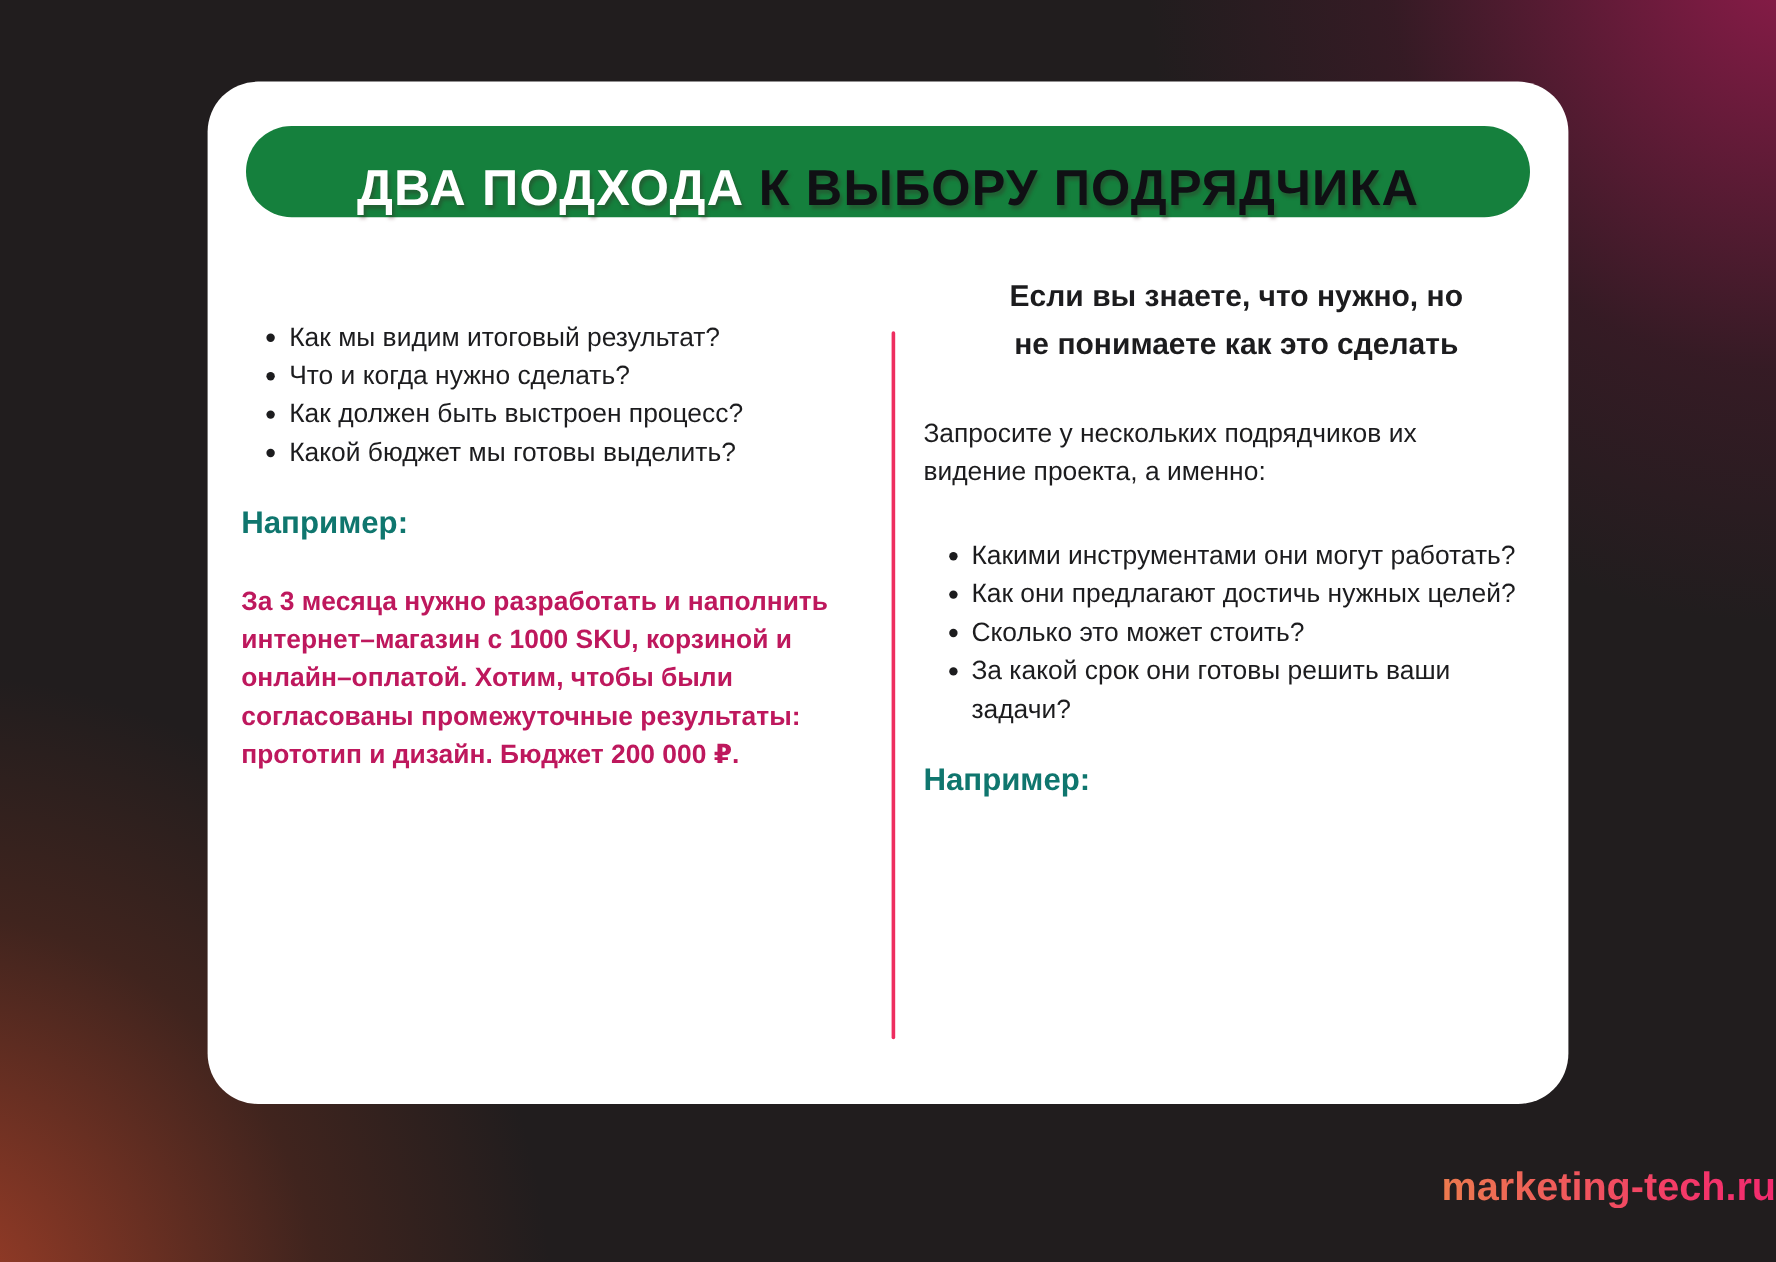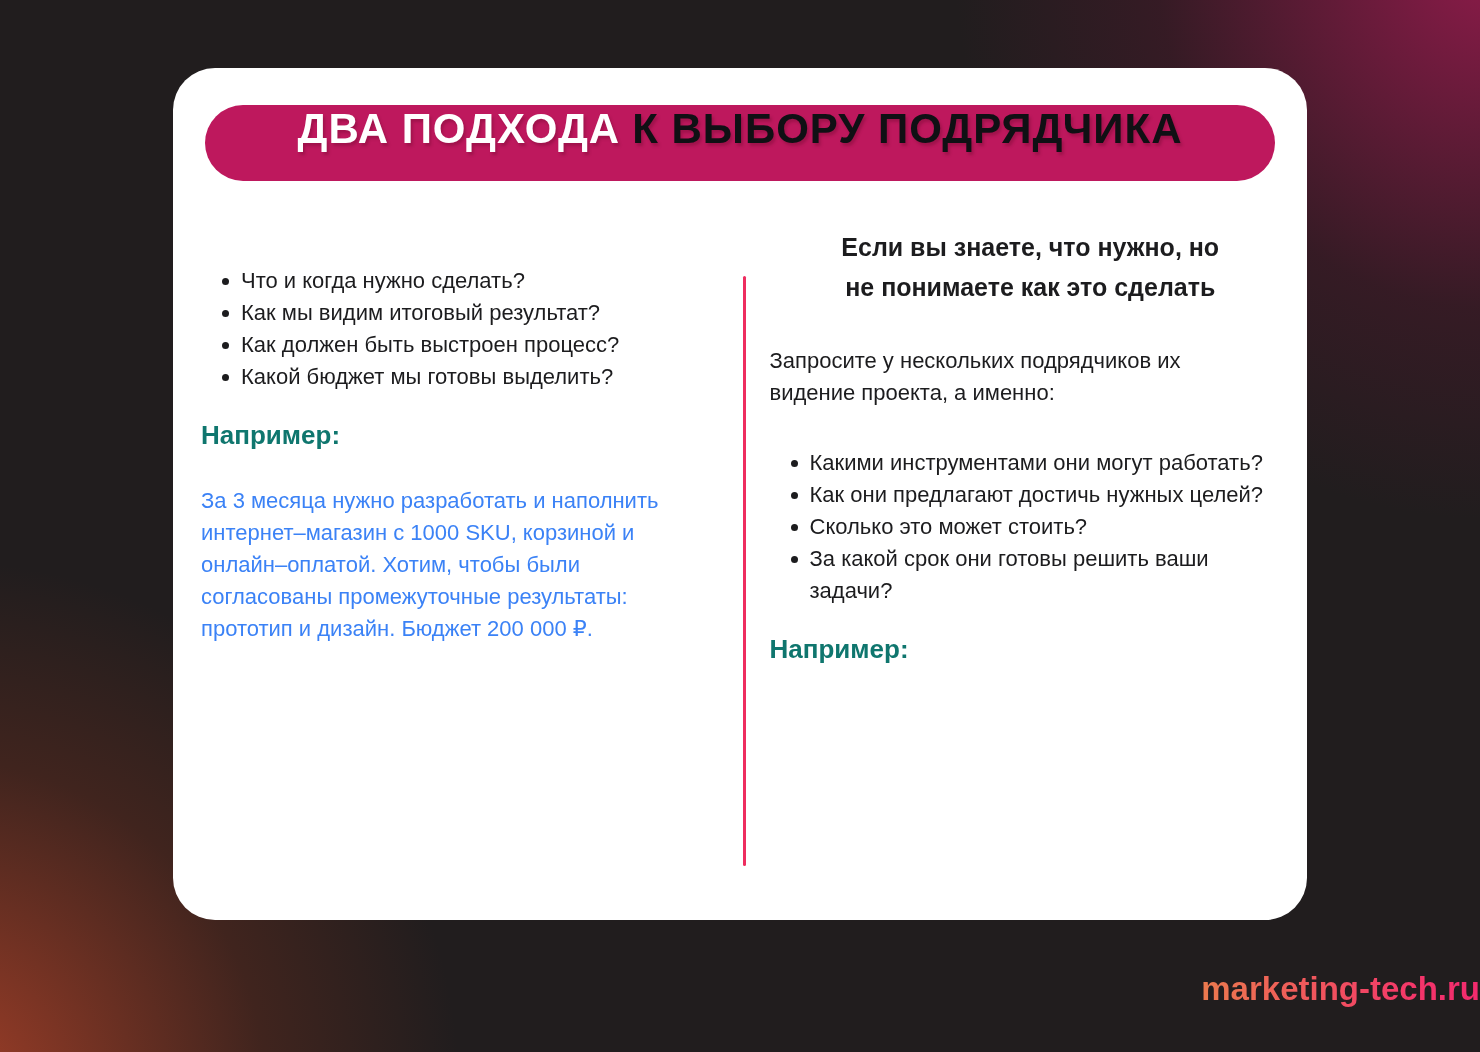--- a/index.html
+++ b/index.html
@@ -24,24 +24,24 @@
     left: 173px;
     top: 68px;
     width: 1134px;
     height: 852px;
     background: #ffffff;
     border-radius: 42px;
   }
   .banner {
     margin: 37px 32px 0 32px;
     height: 76px;
-    background: #be185d;
+    background: #15803d;
     border-radius: 38px;
     display: flex;
-    align-items: flex-start;
+    align-items: flex-end;
     justify-content: center;
   }
   .title {
     margin: 0;
     font-size: 42px;
     font-weight: 800;
     letter-spacing: 1px;
     white-space: nowrap;
     text-shadow: 2px 3px 3px rgba(70, 0, 25, 0.25);
   }
@@ -108,22 +108,23 @@
     margin: 26px 0 0 0;
     font-size: 26px;
     line-height: 32px;
     font-weight: 700;
     color: #0f766e;
   }
   .example-text {
     margin: 34px 0 0 0;
     font-size: 22px;
     line-height: 32px;
-    color: #3b82f6;
+    color: #be185d;
     white-space: pre-line;
+    font-weight: bold;
   }
 
   .footer {
     position: absolute;
     left: 0;
     right: 0;
     top: 970px;
     text-align: right;
   }
   .site {
@@ -143,22 +144,22 @@
   <div class="card">
 
     <div class="banner">
       <h1 class="title"><span class="t-hl">ДВА ПОДХОДА</span><span class="t-rest">К ВЫБОРУ ПОДРЯДЧИКА</span></h1>
     </div>
 
     <div class="columns">
 
       <section class="col col-left">
         <ul class="bullets">
+          <li class="bullet">Как мы видим итоговый результат?</li>
           <li class="bullet">Что и когда нужно сделать?</li>
-          <li class="bullet">Как мы видим итоговый результат?</li>
           <li class="bullet">Как должен быть выстроен процесс?</li>
           <li class="bullet">Какой бюджет мы готовы выделить?</li>
         </ul>
         <p class="example-label">Например:</p>
         <p class="example-text">За 3 месяца нужно разработать и наполнить
 интернет–магазин с 1000 SKU, корзиной и
 онлайн–оплатой. Хотим, чтобы были
 согласованы промежуточные результаты:
 прототип и дизайн. Бюджет 200 000 ₽.</p>
       </section>

